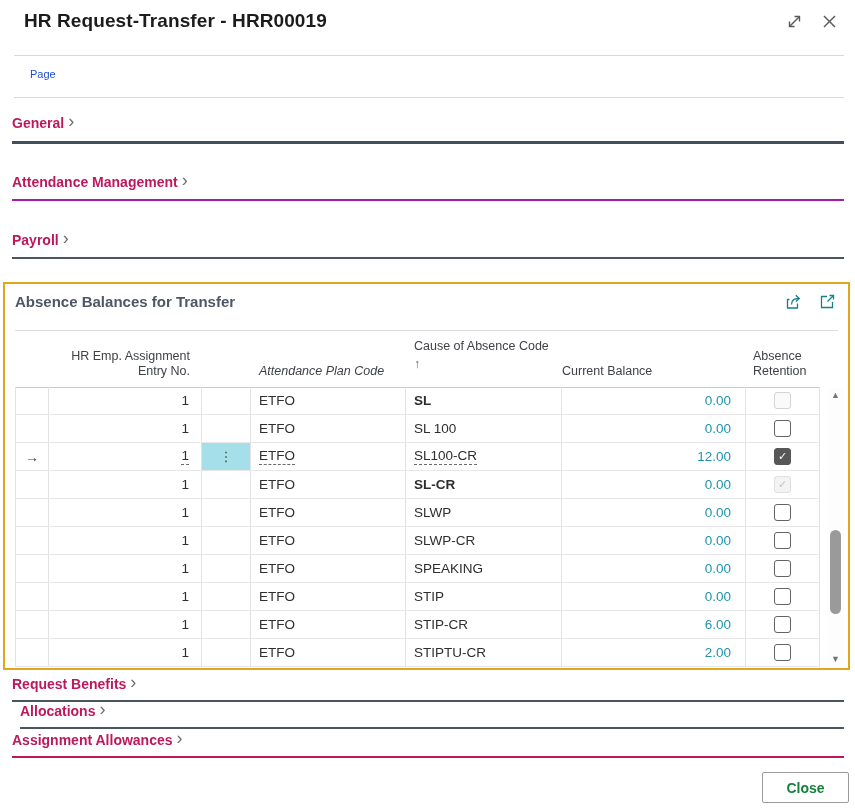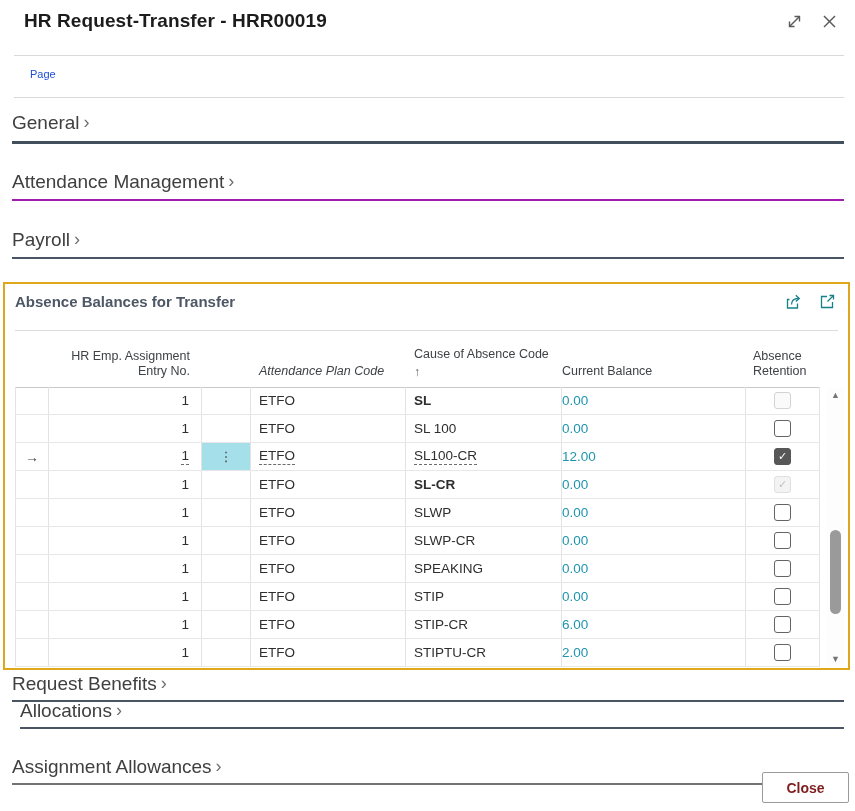--- a/index.html
+++ b/index.html
@@ -12,60 +12,60 @@
   .title-icons span{cursor:pointer;display:inline-block;line-height:0;}
 
   .hr{position:absolute;left:14px;right:11px;border-top:1px solid #d9d9d9;height:0;}
   .hr1{top:55px;} .hr2{top:97px;}
 
   .menubar{position:absolute;top:68px;left:30px;font-size:11px;color:#1d4ed8;}
   .menubar span{cursor:pointer;}
 
   
   .section{position:absolute;left:12px;right:11px;cursor:pointer;}
-  .sec-label{font-size:19px;font-weight:400;color:#404040;}
+  .sec-label{font-size:14px;font-weight:700;color:#be185d;}
   .chev{font-size:18px;color:#6f6f6f;font-weight:400;margin-left:4px;position:relative;top:-1px;}
   .sec-general{top:112px;height:29px;border-bottom:3px solid #42505e;}
   .sec-attendance{top:171px;height:28px;border-bottom:2px solid #a21caf;}
   .sec-payroll{top:229px;height:28px;border-bottom:2px solid #4a5563;}
   .sec-eb{top:673px;height:27px;border-bottom:2px solid #4a5563;}
   .sec-alloc{top:700px;height:27px;border-bottom:2px solid #4a5563;margin-left:8px;}
-  .sec-aa{top:756px;height:27px;border-bottom:2px solid #737373;}
+  .sec-aa{top:729px;height:27px;border-bottom:2px solid #be185d;}
 
   
   .part{position:absolute;top:282px;left:3px;width:843px;height:384px;border:2px solid #dfa71c;background:#fff;}
   .part-head{position:absolute;top:9px;left:10px;right:12px;display:flex;justify-content:space-between;align-items:flex-end;}
   .part-title{font-size:15px;font-weight:700;color:#4e5765;}
   .part-icons{display:flex;gap:16px;}
   .part-icons span{cursor:pointer;line-height:0;}
   .part-divider{position:absolute;top:46px;left:10px;right:10px;border-top:1px solid #dcdcdc;}
 
   
   .thead{position:absolute;top:47px;left:10px;width:805px;height:56px;display:flex;border-bottom:1px solid #c9c9c9;}
   .hc{display:flex;align-items:flex-end;padding-bottom:7px;font-size:12.5px;color:#3f4247;line-height:1.25;box-sizing:border-box;cursor:pointer;}
   .hc .two{white-space:pre-line;}
   .c-sel{width:34px;} .c-entry{width:153px;} .c-menu{width:49px;} .c-plan{width:155px;}
-  .c-cause{width:156px;} .c-bal{width:184px;} .c-ret{width:74px;}
+  .c-cause{width:156px;align-items:center;} .c-bal{width:184px;} .c-ret{width:74px;}
   .hc.c-entry{justify-content:flex-end;text-align:right;padding-right:12px;}
   .hc.c-plan{padding-left:8px;font-style:italic;}
   .hc.c-cause{padding-left:8px;}
   .hc.c-bal{padding-right:14px;}
   .hc.c-ret{padding-left:7px;}
   .sortlbl{display:flex;flex-direction:column;}
   .sort-arrow{color:#5a5a5a;font-size:12px;margin-top:2px;}
 
   .tbody{position:absolute;top:103px;left:10px;width:805px;}
   .trow{display:flex;height:27px;border-bottom:1px solid #e7e7e7;}
   .c{box-sizing:border-box;border-right:1px solid #e3e3e3;display:flex;align-items:center;font-size:13.5px;color:#2e2e2e;cursor:pointer;}
   .c:first-child{border-left:1px solid #e3e3e3;}
   .c.c-sel{justify-content:center;color:#444;font-size:14px;}
   .c.c-entry{justify-content:flex-end;padding-right:12px;}
   .c.c-plan{padding-left:8px;}
   .c.c-cause{padding-left:8px;}
-  .c.c-bal{justify-content:flex-start;padding-right:14px;color:#2094ae;}
+  .c.c-bal{justify-content:flex-end;padding-right:14px;color:#2094ae;}
   .c.c-ret{justify-content:center;}
   .val.bold{font-weight:700;}
   .trow.selected .c-menu{background:#a5dfe9;justify-content:center;}
   .ellipsis{color:#3c3c3c;font-size:13px;letter-spacing:0;}
   .trow.selected .dashed{border-bottom:1px dashed #6b6b6b;padding-bottom:1px;}
 
   
   .cb{width:15px;height:15px;border:1px solid #646464;border-radius:3px;background:#fff;display:inline-flex;align-items:center;justify-content:center;font-size:11px;line-height:1;}
   .cb.checked{background:#575757;border-color:#575757;color:#fff;}
   .cb.checked::after{content:"\2713";}
@@ -73,21 +73,21 @@
   .cb.disabled_checked{border-color:#e0e0e0;background:#f3f3f3;color:#bfbfbf;}
   .cb.disabled_checked::after{content:"\2713";}
 
   
   .vscroll{position:absolute;top:104px;right:4px;width:17px;height:278px;background:#fdfdfd;}
   .sb-up,.sb-down{position:absolute;left:0;width:17px;height:14px;color:#757575;font-size:9px;text-align:center;line-height:14px;cursor:pointer;}
   .sb-up{top:0;} .sb-down{bottom:0;}
   .sb-thumb{position:absolute;top:142px;left:3px;width:11px;height:84px;background:#9a9a9a;border-radius:7px;cursor:pointer;}
 
   
-  .close-btn{position:absolute;right:6px;bottom:8px;width:87px;height:31px;background:#fff;border:1px solid #9b9b9b;border-radius:2px;font-family:"Liberation Sans",sans-serif;font-size:14px;font-weight:700;color:#7f1d1d;cursor:pointer;}
+  .close-btn{position:absolute;right:6px;bottom:8px;width:87px;height:31px;background:#fff;border:1px solid #9b9b9b;border-radius:2px;font-family:"Liberation Sans",sans-serif;font-size:14px;font-weight:700;color:#15803d;cursor:pointer;}
   svg{display:inline-block;}
 </style>
 </head>
 <body>
 
 <div class="titlebar">
   <div class="dlg-title">HR Request-Transfer - HRR00019</div>
   <div class="title-icons">
     <span>
       <svg width="19" height="19" viewBox="0 0 19 19" fill="none" stroke="#5a5a5a" stroke-width="1.4">

